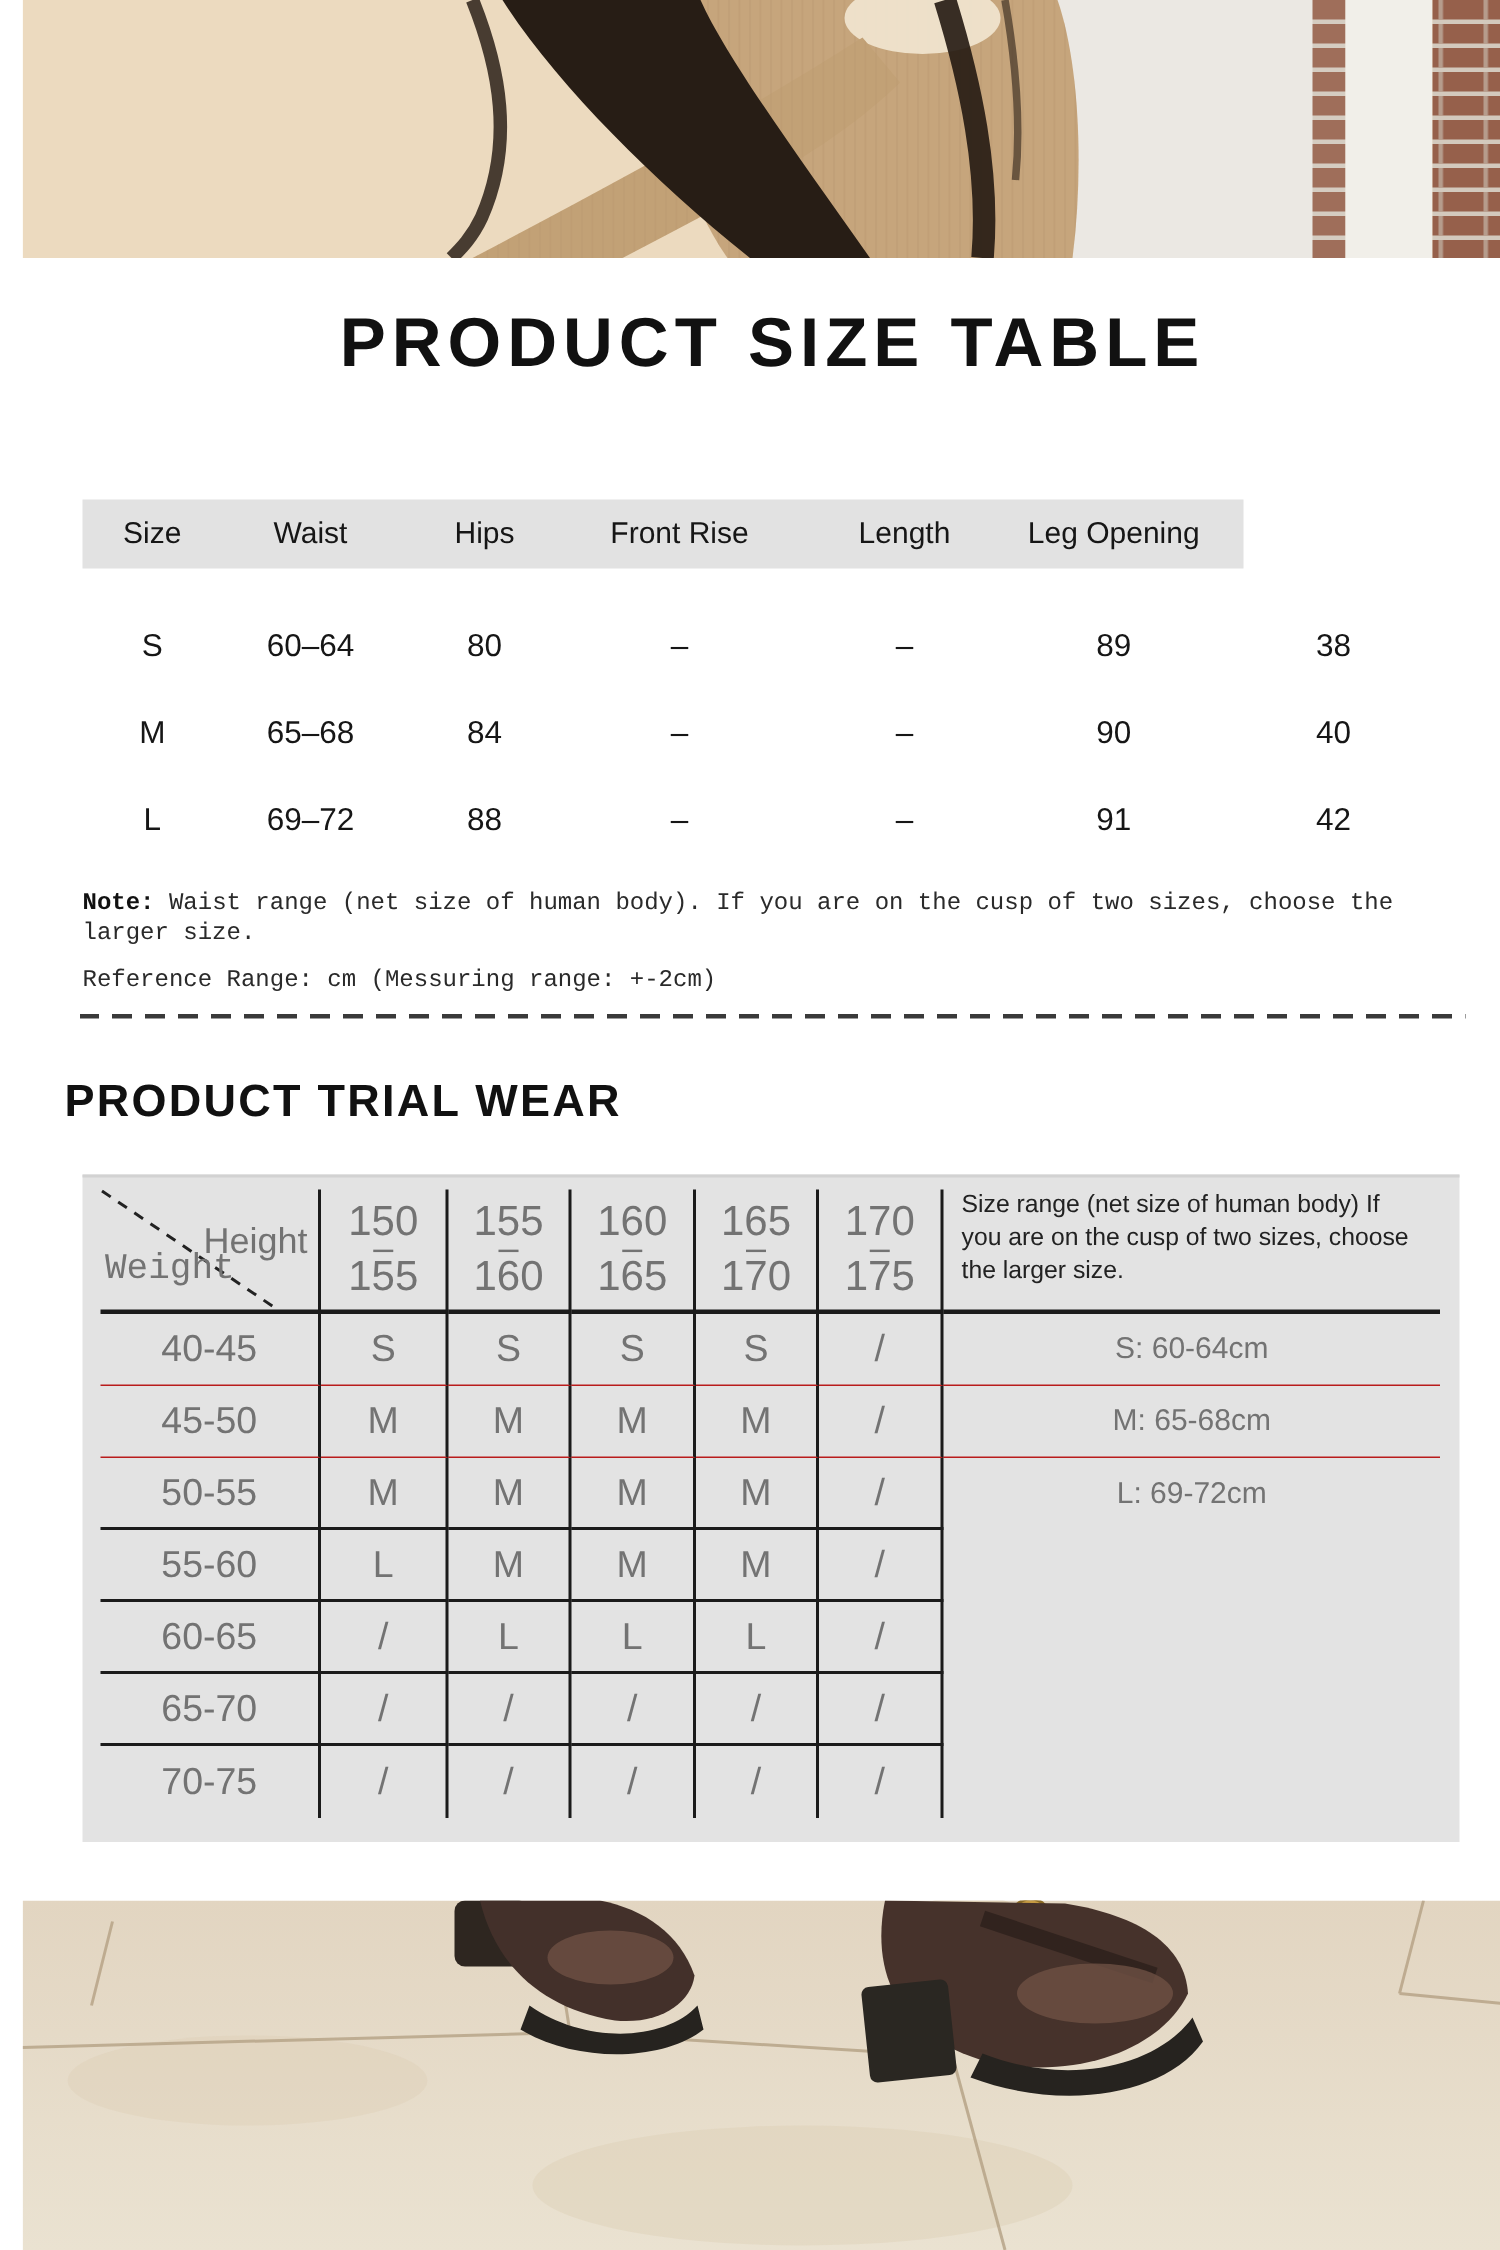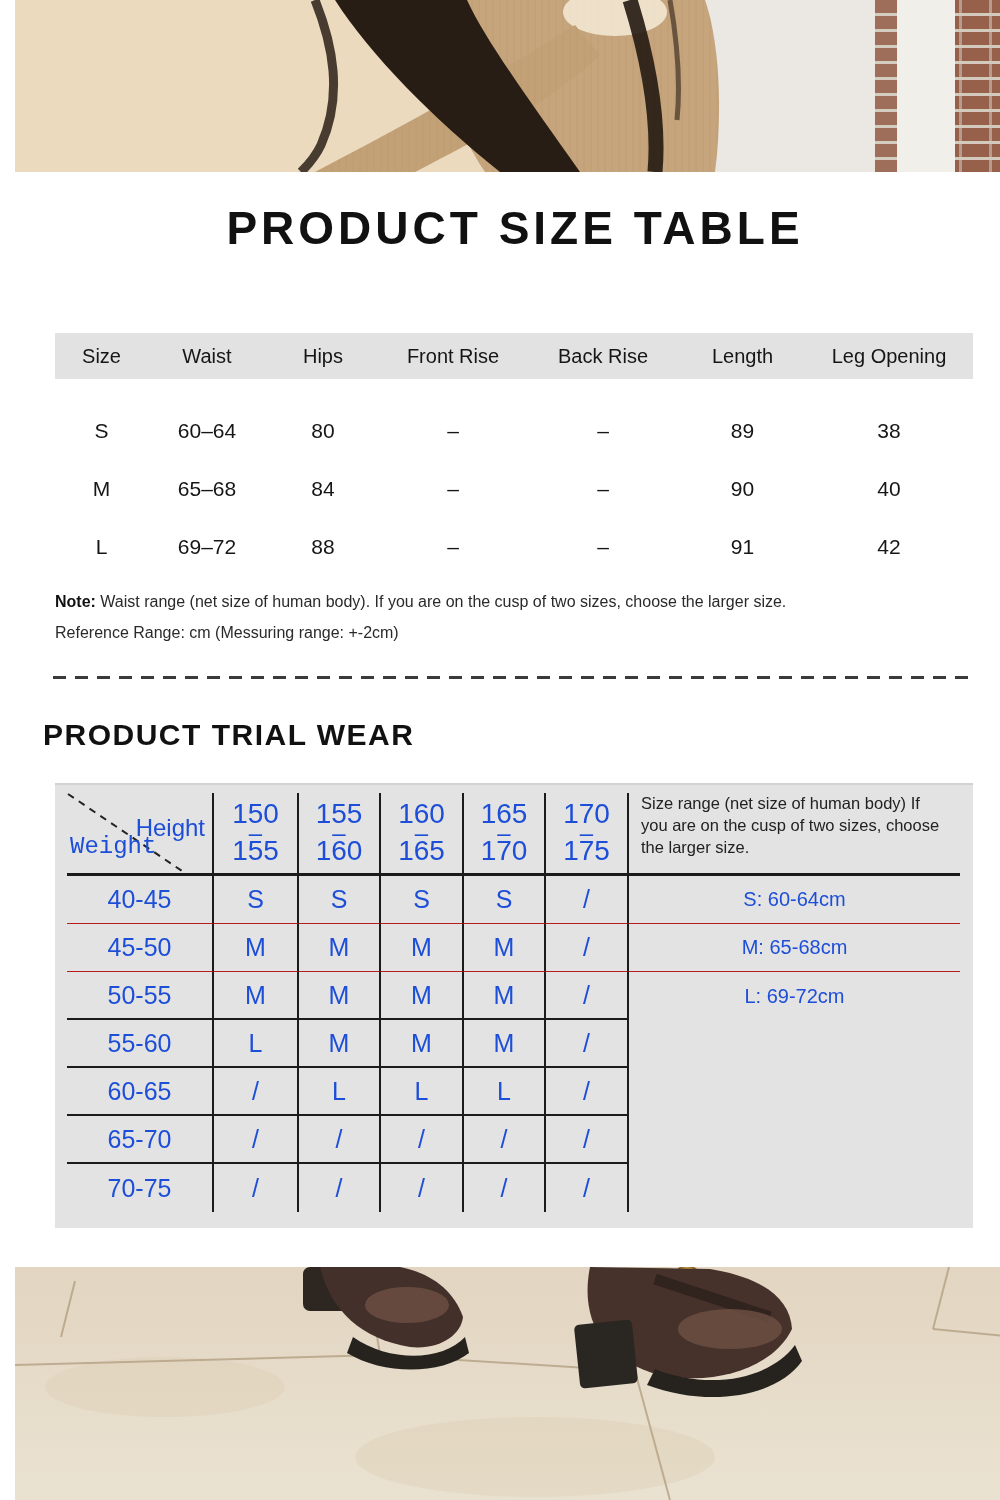--- a/index.html
+++ b/index.html
@@ -11,41 +11,41 @@
   .photo-bottom{position:absolute;left:0;top:1267px;width:1000px;height:233px;}
   .photo-top svg,.photo-bottom svg{display:block;}
 
   
   .h1{position:absolute;left:0;top:201px;width:1000px;text-align:center;
       font-size:46px;font-weight:700;letter-spacing:4px;color:#111;white-space:nowrap;}
   .h2{position:absolute;left:28px;top:718px;font-size:30px;font-weight:700;
       letter-spacing:1.5px;color:#111;white-space:nowrap;}
 
   
-  .st-header{position:absolute;left:40px;top:333px;width:918px;height:46px;background:#e2e2e2;
+  .st-header{position:absolute;left:40px;top:333px;width:774px;height:46px;background:#e2e2e2;
              display:grid;grid-template-columns:93px 118px 114px 146px 154px 125px 168px;}
   .st-h{display:flex;align-items:center;justify-content:center;font-size:20px;color:#161616;}
   .st-body{position:absolute;left:40px;top:379px;width:918px;padding-top:23px;}
   .st-row{display:grid;grid-template-columns:93px 118px 114px 146px 154px 125px 168px;height:58px;}
   .st-c{display:flex;align-items:center;justify-content:center;font-size:21px;color:#161616;}
 
-  .notes{position:absolute;left:40px;top:592px;width:918px;font-size:16px;color:#2a2a2a;}
+  .notes{position:absolute;left:40px;top:592px;width:918px;font-size:16px;color:#2a2a2a;font-family:Liberation Mono, monospace;}
   .notes .n1{margin:0 0 11px 0;line-height:20px;}
   .notes .n2{margin:0;line-height:20px;}
   .notes b{color:#111;}
 
   .dashed-divider{position:absolute;left:38px;top:676px;width:924px;height:3px;
       background:repeating-linear-gradient(to right,#3a3a3a 0 13px,transparent 13px 22px);}
 
   
   .trial-panel{position:absolute;left:40px;top:783px;width:918px;height:445px;background:#e3e3e3;
                border-top:2px solid #d2d2d2;box-sizing:border-box;padding:8px 0 0 12px;}
   .tw-grid{display:grid;grid-template-columns:147px 85px 82px 83px 82px 83px 331px;
            grid-template-rows:83px repeat(7,48px);}
-  .tw-cell{display:flex;align-items:center;justify-content:center;box-sizing:border-box;color:#1d4ed8;}
+  .tw-cell{display:flex;align-items:center;justify-content:center;box-sizing:border-box;color:#737373;}
   .vr{border-right:2px solid #1b1b1b;}
   .hb{border-bottom:3px solid #1b1b1b;}
   .b3{border-bottom:1px solid #b91c1c;}
   .b2{border-bottom:2px solid #1b1b1b;}
   .tw-corner{position:relative;}
   .tw-corner svg{position:absolute;left:0;top:0;}
   .tw-corner .lab-h{position:absolute;top:21px;right:7px;font-size:24px;}
   .tw-corner .lab-w{position:absolute;bottom:13px;left:3px;font-size:24px;font-family:Liberation Mono, monospace;}
   .tw-range{flex-direction:column;font-size:28px;line-height:0.82;}
   .tw-range .sep{font-size:24px;line-height:0.55;}
@@ -94,21 +94,20 @@
     </svg>
   </div>
 
   <div class="h1">PRODUCT SIZE TABLE</div>
 
   <div class="st-header" id="st-header">
       <div class="st-h">Size</div>
       <div class="st-h">Waist</div>
       <div class="st-h">Hips</div>
       <div class="st-h">Front Rise</div>
-      <div class="st-h">Back Rise</div>
       <div class="st-h">Length</div>
       <div class="st-h">Leg Opening</div>
     </div>
   <div class="st-body" id="st-body">
       <div class="st-row">
         <div class="st-c">S</div>
         <div class="st-c">60–64</div>
         <div class="st-c">80</div>
         <div class="st-c">–</div>
         <div class="st-c">–</div>

